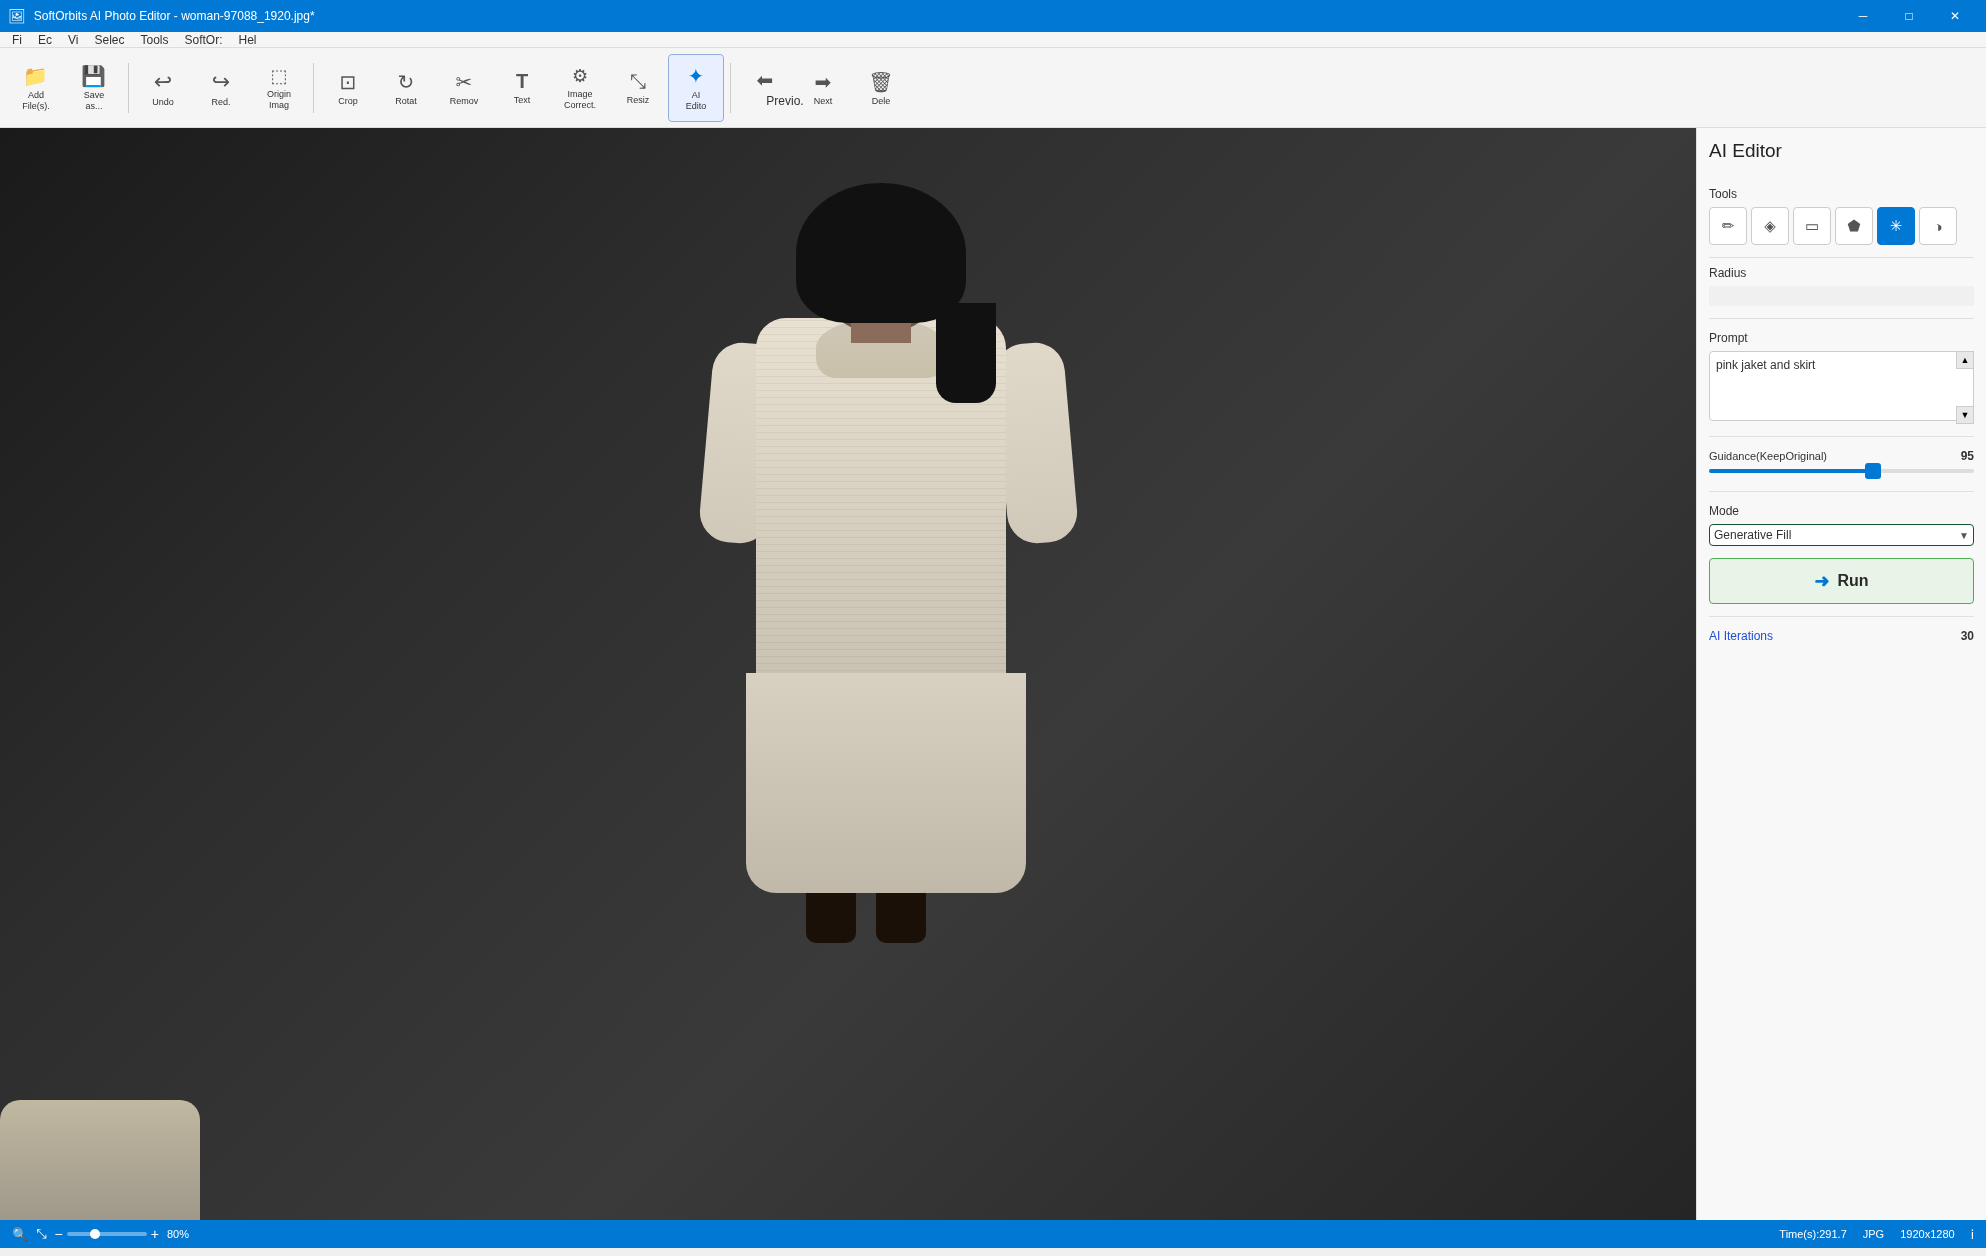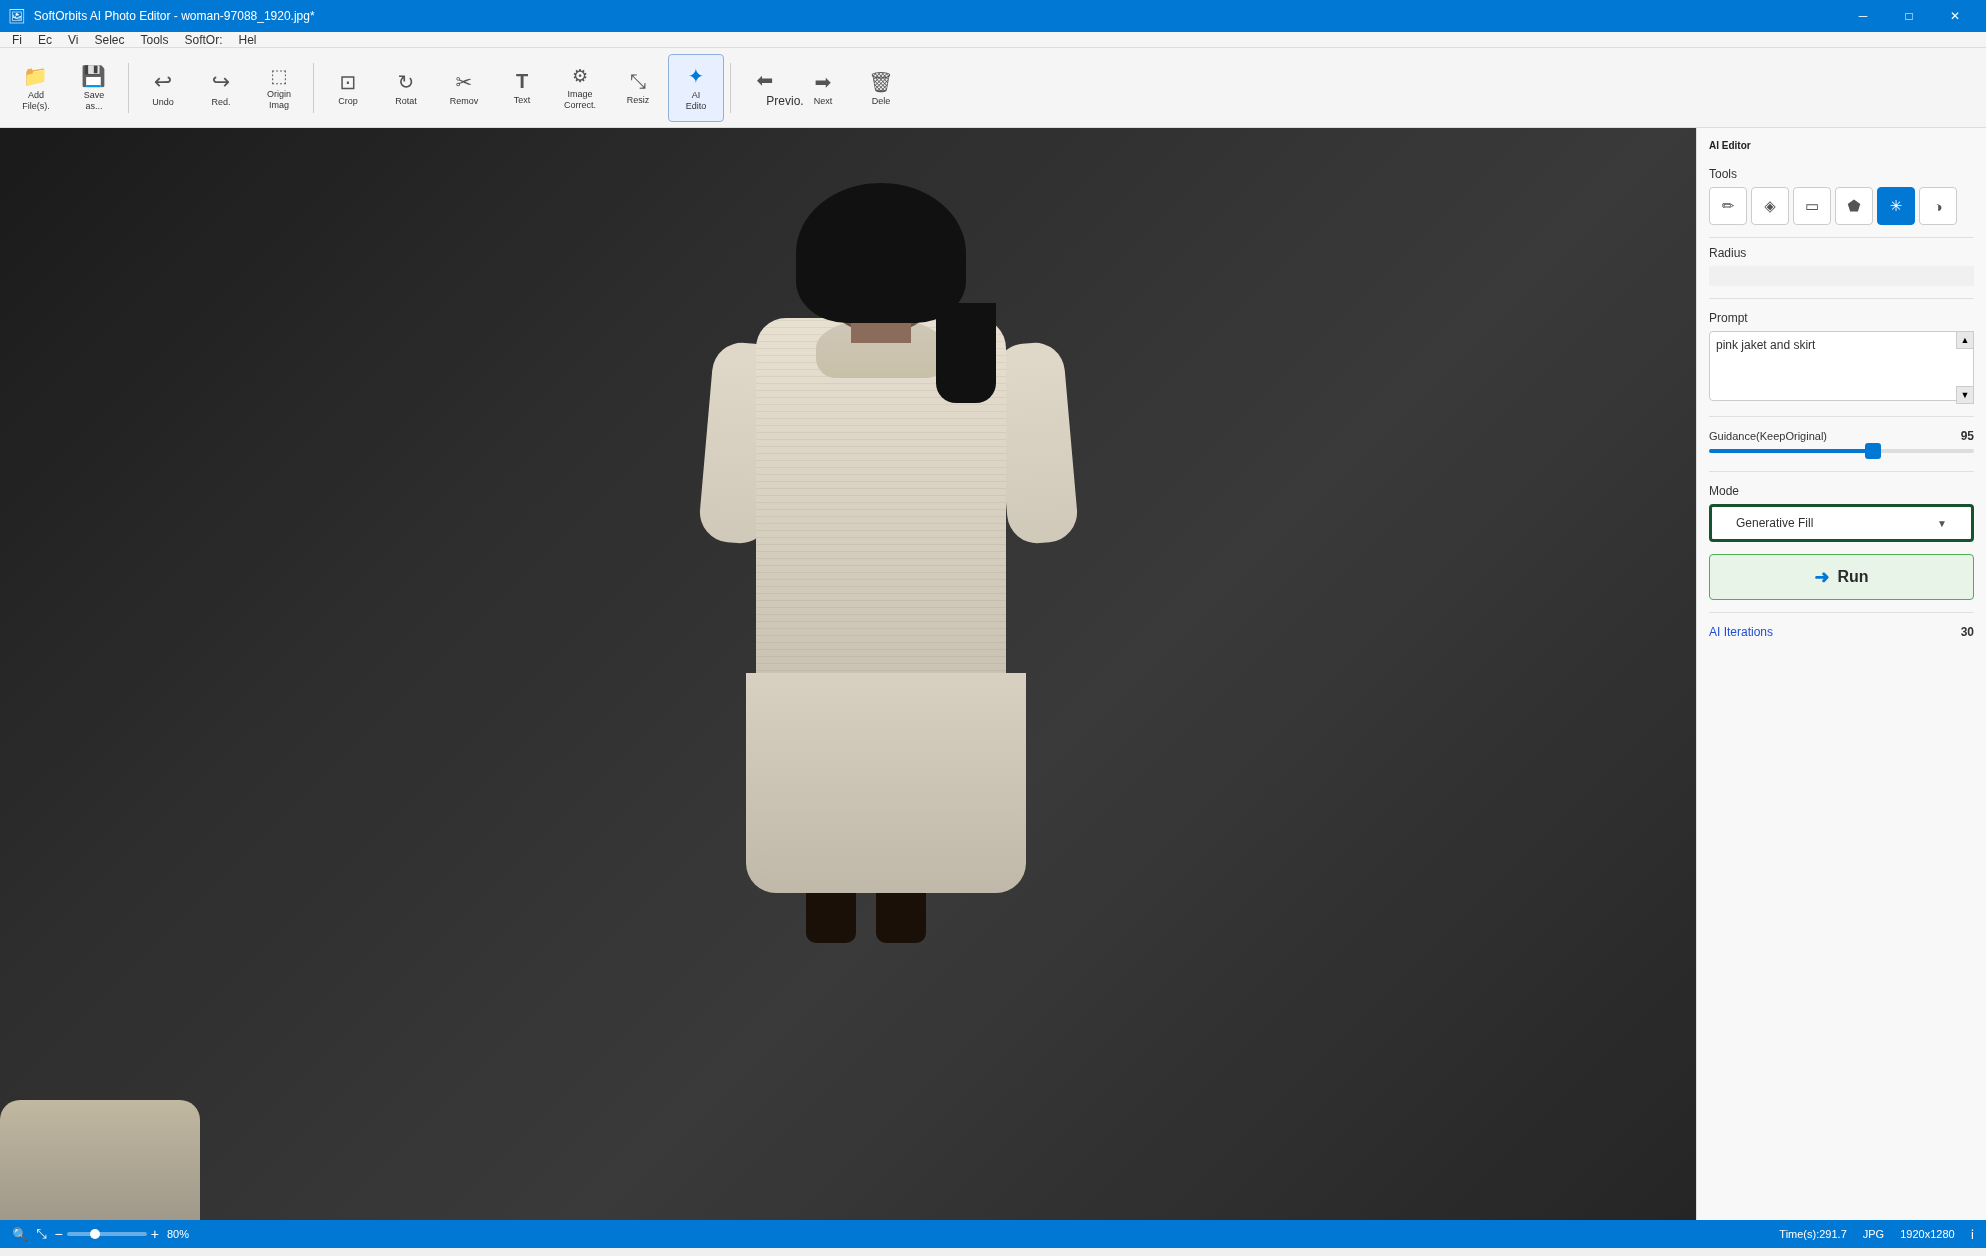--- a/index.html
+++ b/index.html
@@ -222,24 +222,24 @@
       width: 290px;
       background: #f8f8f8;
       border-left: 1px solid #ddd;
       padding: 12px;
       display: flex;
       flex-direction: column;
       gap: 12px;
       overflow-y: auto;
     }
     .panel-title {
-      font-size: 10px;
-      font-weight: 700;
+      font-size: 19px;
+      font-weight: 400;
       color: #222;
-      margin-bottom: 4px;
+      margin-bottom: 13px;
     }
     .section-label {
       font-size: 12px;
       color: #333;
       margin-bottom: 6px;
       font-weight: 500;
     }
 
     
     .tools-row {
@@ -315,28 +315,28 @@
       border-radius: 3px;
       position: absolute;
       top: -6px;
       transform: translateX(-50%);
       cursor: pointer;
     }
 
     
     .mode-dropdown {
       width: 100%;
-      height: 38px;
-      border: 3px solid #14532d;
+      height: 22px;
+      border: 1px solid #14532d;
       border-radius: 4px;
       background: white;
       display: flex;
       align-items: center;
       justify-content: space-between;
-      padding: 0 24px;
+      padding: 0 4px;
       cursor: pointer;
       font-size: 12px;
       color: #333;
     }
     .mode-dropdown-arrow { color: #555; font-size: 10px; }
 
     
     .run-btn {
       width: 100%;
       height: 46px;

